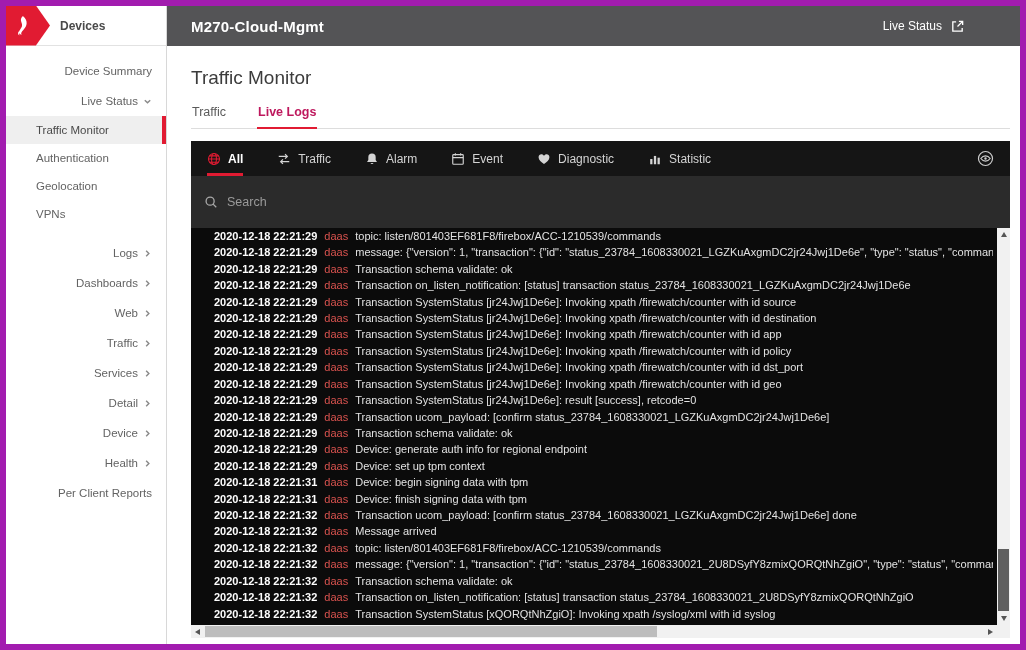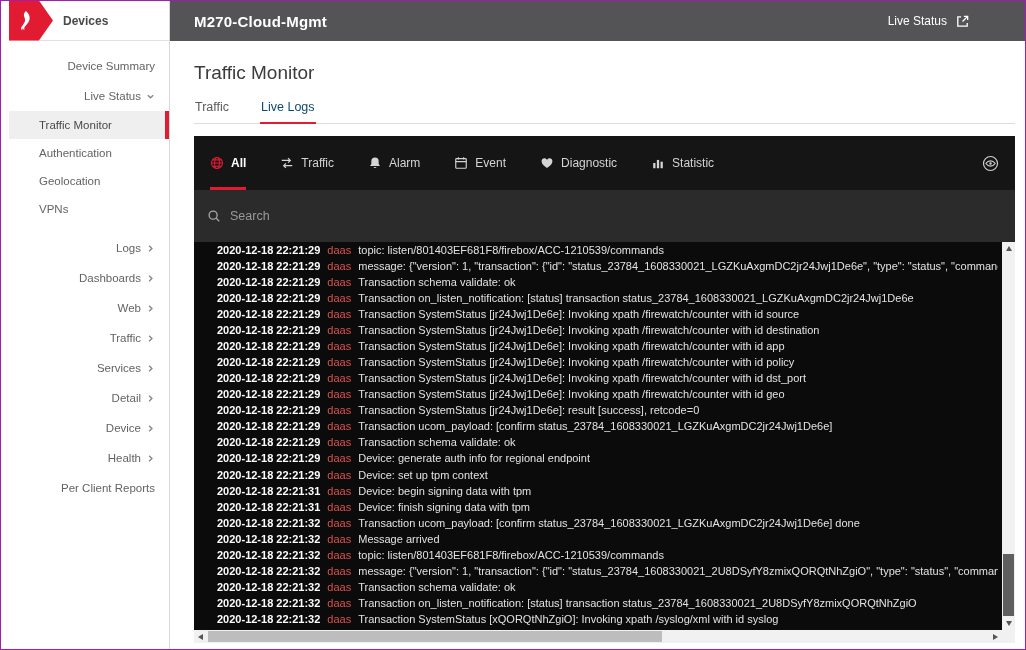--- a/index.html
+++ b/index.html
@@ -1,17 +1,17 @@
 <!DOCTYPE html>
 <html><head>
 <meta charset="utf-8">
 <style>
   * { margin:0; padding:0; box-sizing:border-box; }
   html,body { width:1026px; height:650px; overflow:hidden; font-family:"Liberation Sans", sans-serif; background:#fff; }
-  .app { display:flex; width:1026px; height:650px; border:1px solid #a21caf; background:#fff;padding-left:8px; }
+  .app { display:flex; width:1026px; height:650px; border:6px solid #a21caf; background:#fff; }
 
   
   .sidebar { width:161px; flex:none; background:#fff; border-right:1px solid #d8d8d8; display:flex; flex-direction:column; }
   .sidebar-top { height:40px; flex:none; display:flex; align-items:center; gap:10px; border-bottom:1px solid #e2e2e2; }
   .logo { width:44px; height:40px; background:#e11b32; clip-path:polygon(0 0,68% 0,100% 50%,68% 100%,0 100%); display:flex; align-items:center; justify-content:flex-start; padding-left:7px; flex:none; }
   .sidebar-title { font-size:12px; color:#4a4a4a; font-weight:700; }
   .nav { padding-top:10px; overflow:hidden; }
   .nav-item { display:flex; align-items:center; gap:5px; padding:8px 14px; font-size:11.5px; color:#636363; cursor:pointer; position:relative; }
   .nav-item.child { padding-left:30px; }
   .nav-item.section { padding:9px 14px;justify-content:flex-end; }
@@ -23,26 +23,26 @@
   
   .main { flex:1; display:flex; flex-direction:column; min-width:0; background:#fff; }
   .topbar { height:40px; flex:none; background:#545456; color:#fff; display:flex; align-items:center; padding-left:24px; }
   .topbar-title { font-size:15px; font-weight:700; letter-spacing:.2px; margin-right:auto; }
   .live-status-link { display:flex; align-items:center; gap:8px; font-size:12px; padding-right:55px; cursor:pointer; color:#fff; }
 
   .content { flex:1; min-height:0; display:flex; flex-direction:column; padding:0 10px 6px 24px; }
   .page-title { font-size:19px; font-weight:400; color:#3c3c3c; margin:21px 0 16px; }
   .tabs { display:flex; gap:30px; border-bottom:1px solid #ddd; font-size:12.5px; flex:none; }
   .tab { padding:0 1px 9px; color:#5a5a5a; cursor:pointer; position:relative; }
-  .tab.active { color:#0c4a6e; font-weight:400; }
+  .tab.active { color:#be185d; font-weight:700; }
   .tab.active::after { content:""; position:absolute; left:0; right:0; bottom:-1px; height:2px; background:#e11b32; }
 
   
   .console { flex:1; min-height:0; margin-top:12px; display:flex; flex-direction:column; background:#0b0b0b; }
-  .console-toolbar { height:54px; flex:none; background:#151515; display:flex; align-items:stretch; padding:0 16px; gap:34px; color:#d4d4d4; font-size:12px; }
+  .console-toolbar { height:35px; flex:none; background:#151515; display:flex; align-items:stretch; padding:0 16px; gap:34px; color:#d4d4d4; font-size:12px; }
   .filter { display:flex; align-items:center; gap:7px; cursor:pointer; position:relative; }
   .filter.active { color:#fff; font-weight:700; }
   .filter.active::after { content:""; position:absolute; left:0; right:0; bottom:0; height:3px; background:#e11b32; }
   .filter.active .ficon { color:#e11b32; }
   .ficon { display:inline-flex; align-items:center; }
   .toolbar-right { margin-left:auto; display:flex; align-items:center; color:#cfcfcf; cursor:pointer; }
 
   .console-search { height:52px; flex:none; background:#2b2b2b; display:flex; align-items:center; gap:9px; padding:0 13px; color:#a8a8a8; }
   .console-search input { flex:1; background:transparent; border:none; outline:none; color:#cfcfcf; font-size:12.5px; font-family:"Liberation Sans", sans-serif; }
   .console-search input::placeholder { color:#9a9a9a; }

